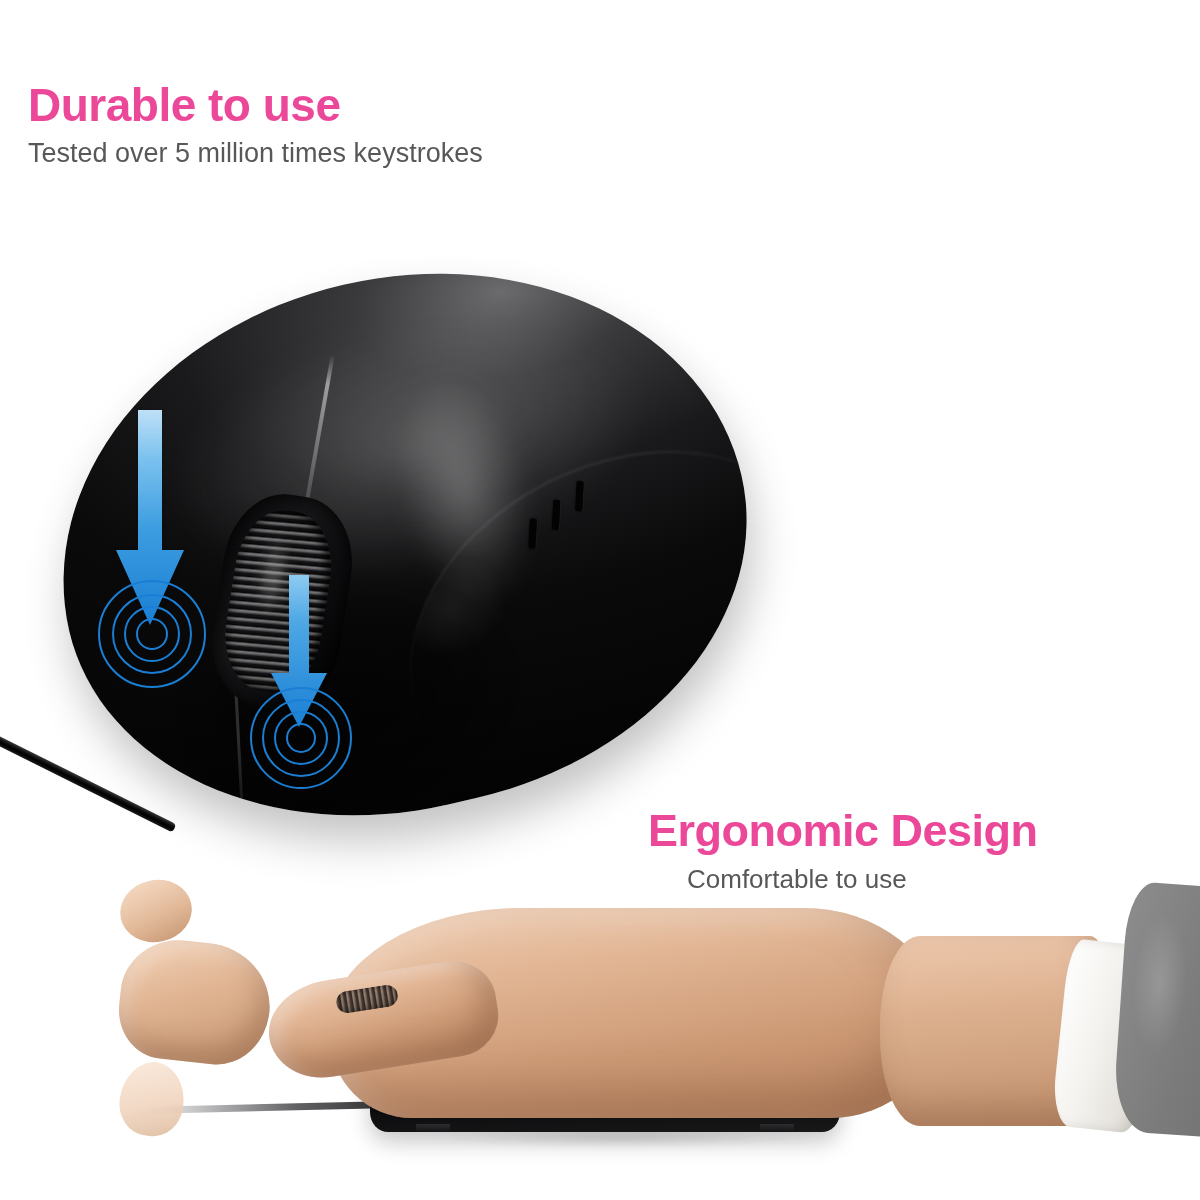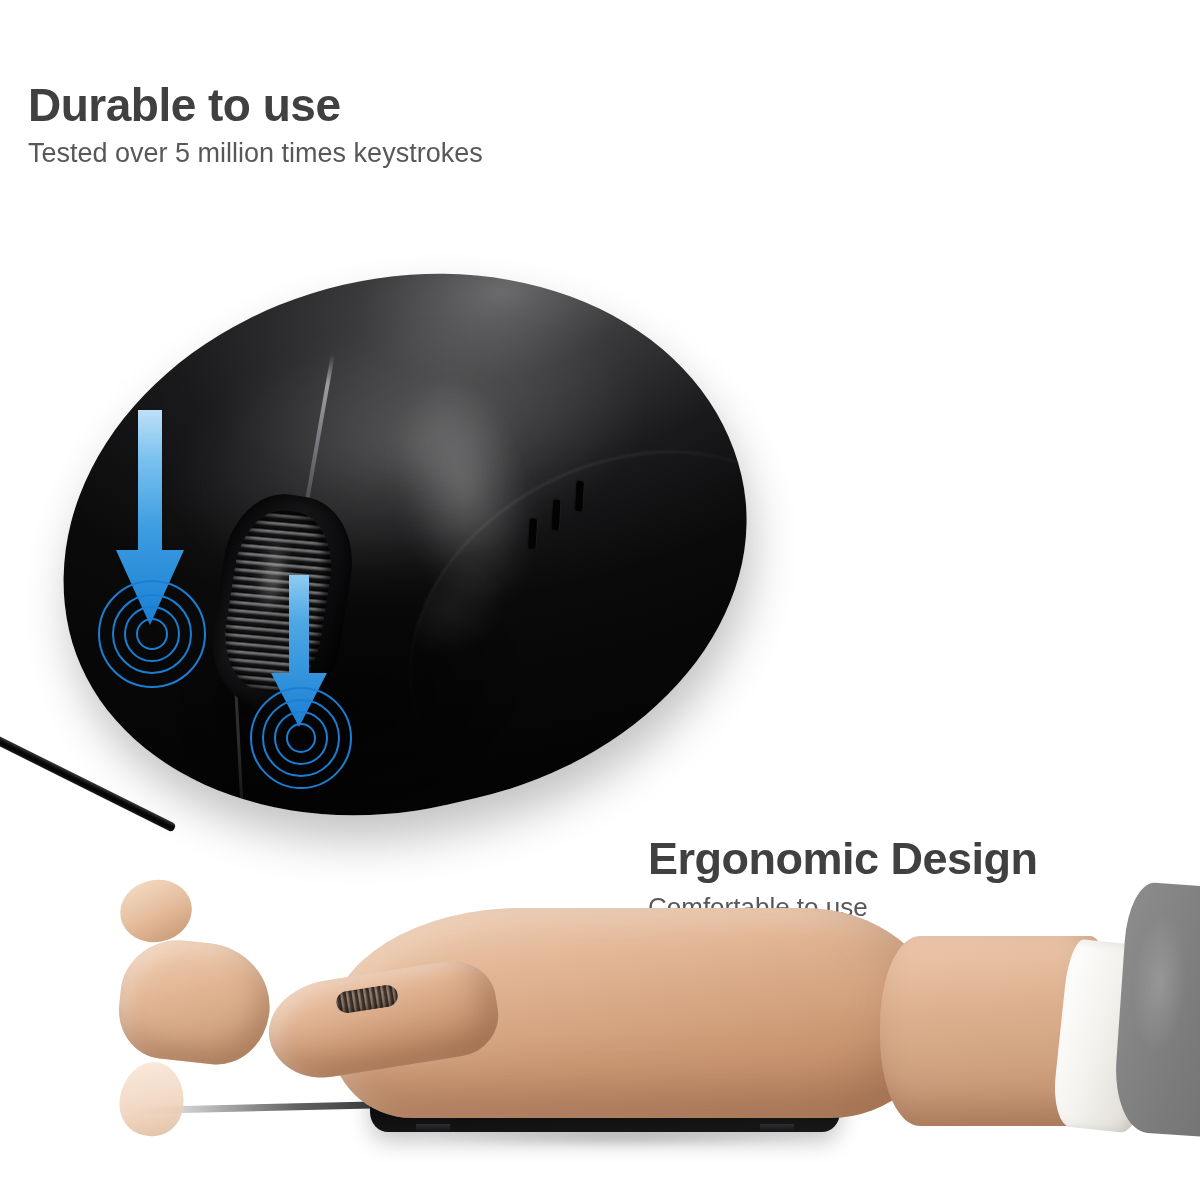--- a/index.html
+++ b/index.html
@@ -16,39 +16,39 @@
     height: 1200px;
     background: #ffffff;
     overflow: hidden;
   }
 
   
   .text-block { position: absolute; }
   .headline {
     font-size: 46px;
     font-weight: bold;
-    color: #404040;
+    color: #ec4899;
     letter-spacing: -0.5px;
     line-height: 1.0;
     margin: 0;
     white-space: nowrap;
   }
   .subhead {
     font-size: 27px;
     font-weight: normal;
     color: #58585a;
     line-height: 1.1;
     margin: 0;
     padding-top: 11px;
     white-space: nowrap;
   }
   #durable-block { left: 28px; top: 82px; }
-  #ergo-block { left: 648px; top: 836px; }
+  #ergo-block { left: 648px; top: 808px; }
   #ergo-block .headline { font-size: 45px; }
-  #ergo-block .subhead { font-size: 26px; padding-top: 12px; }
+  #ergo-block .subhead { font-size: 26px; padding-top: 12px; margin-left: 39px; }
 
   
   .layer { position: absolute; }
 
   
   #top-mouse-scene {
     left: 0px; top: 260px;
     width: 800px; height: 620px;
   }
   

